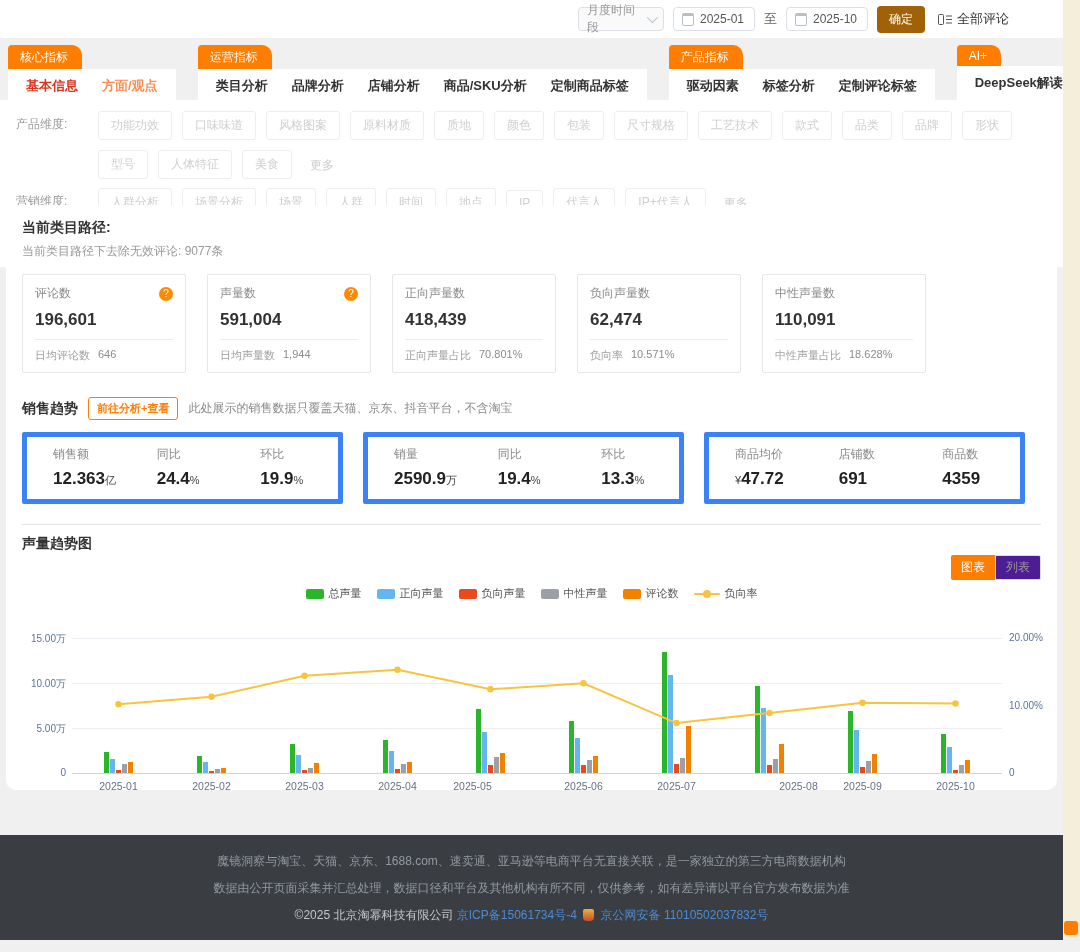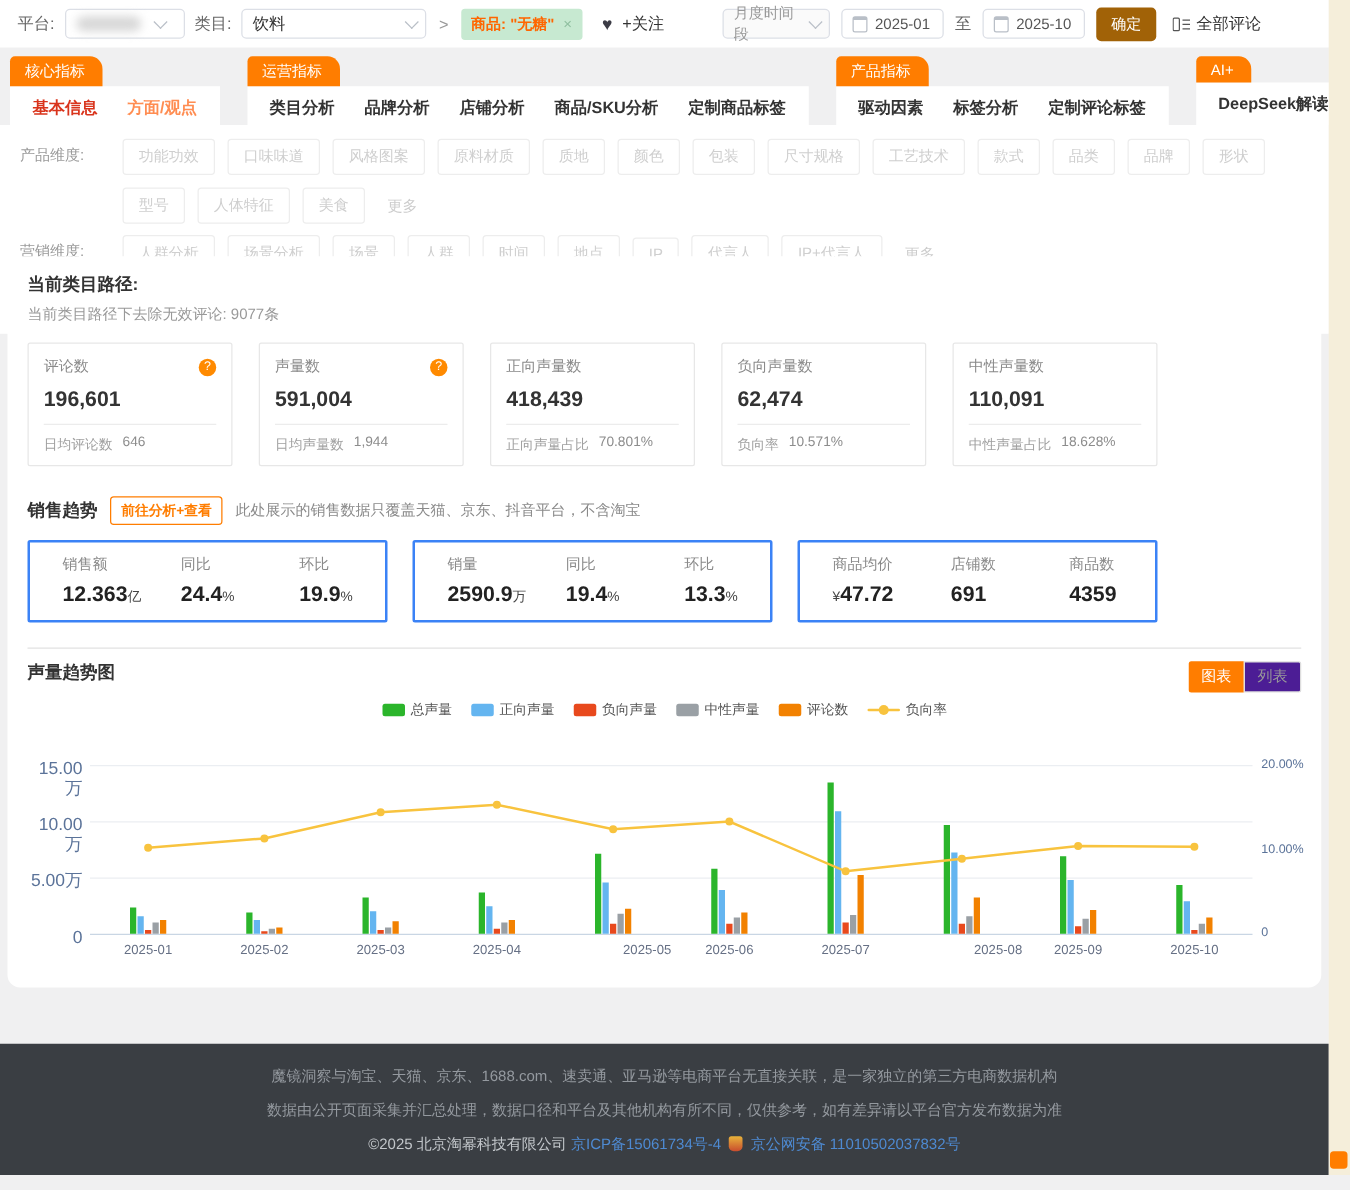--- a/index.html
+++ b/index.html
@@ -59,44 +59,44 @@
   .metric-divider{border-top:1px solid #ececec;margin-bottom:8px;}
   .metric-sub{font-size:11px;color:#a0a0a0;display:flex;gap:8px;}
   .metric-sub b{color:#8c8c8c;font-weight:400;}
 
   .sales-section{margin-top:24px;}
   .sales-head{display:flex;align-items:center;gap:10px;}
   .sales-title{font-weight:bold;font-size:14px;color:#333;}
   .sales-btn{border:1px solid #ff7d00;color:#ff7d00;background:#fff;font-size:11px;font-weight:700;padding:3px 8px;border-radius:3px;cursor:pointer;}
   .sales-note{font-size:12px;color:#8a8a8a;font-family:Liberation Mono, monospace;}
   .sales-row{display:flex;gap:20px;margin-top:12px;}
-  .sales-card{border:2px solid #3b82f6;border-radius:2px;display:flex;width:288px;padding:9px 0 10px;box-sizing:border-box;background:#fff;}
+  .sales-card{border:5px solid #3b82f6;border-radius:2px;display:flex;width:321px;padding:9px 0 10px;box-sizing:border-box;background:#fff;}
   .sales-col{flex:1;padding-left:26px;}
   .sc-label{font-size:12px;color:#8a8a8a;}
   .sc-value{font-size:17px;font-weight:700;color:#222;margin-top:6px;white-space:nowrap;}
   .sc-prefix,.sc-unit{font-size:11px;font-weight:400;color:#444;}
 
   .vol-section{margin-top:20px;border-top:1px solid #e2e2e2;padding-top:10px;}
   .vol-head{display:flex;justify-content:space-between;align-items:flex-start;}
   .vol-title{font-weight:bold;font-size:14px;color:#333;}
-  .toggle{display:flex;}
+  .toggle{display:flex;margin-top:20px;}
   .toggle-chart{background:#ff7d00;color:#fff;font-size:12px;padding:4px 10px;border-radius:2px 0 0 2px;cursor:pointer;}
   .toggle-list{border:1px solid #ddd;color:#999;font-size:12px;padding:3px 10px;background:#4c1d95;border-radius:0 2px 2px 0;cursor:pointer;}
 
   .legend{display:flex;justify-content:center;gap:15px;margin-top:6px;align-items:center;}
   .leg-item{display:flex;align-items:center;gap:5px;font-size:11px;color:#555;cursor:pointer;}
   .leg-swatch{width:18px;height:10px;border-radius:2px;}
   .leg-line-wrap{position:relative;width:26px;height:8px;}
   .leg-line{position:absolute;top:3px;left:0;width:26px;height:2px;border-radius:1px;}
   .leg-dot{position:absolute;top:0;left:9px;width:8px;height:8px;border-radius:50%;}
 
   #chart{position:relative;height:176px;margin-top:24px;}
   .gridline{position:absolute;height:1px;background:#ebeef2;}
   .baseline{position:absolute;height:1px;background:#c9d6e4;}
-  .ytick{position:absolute;font-size:14px;color:#5b7399;width:44px;text-align:right;}
+  .ytick{position:absolute;font-size:10px;color:#5b7399;width:44px;text-align:right;}
   .ytick-r{position:absolute;font-size:10px;color:#5b7399;text-align:left;}
   .bar{position:absolute;width:5px;}
   .xlabel{position:absolute;font-size:10.5px;color:#667085;text-align:center;}
   #chart svg{position:absolute;top:0;left:0;}
 
   
   .footer{position:absolute;top:835px;left:0;width:1063px;height:105px;background:#3a3e43;text-align:center;padding-top:13px;box-sizing:border-box;}
   .f-line{font-size:12px;line-height:27px;}
   .f-muted{color:#94999f;}
   .f-light{color:#c3c7cb;}
@@ -106,39 +106,20 @@
   
   .side-strip{position:absolute;top:0;right:0;width:17px;height:940px;background:#f5eeda;}
   .float-btn{position:absolute;top:921px;right:2px;width:14px;height:14px;background:#ff7d00;border-radius:3px;cursor:pointer;}
 </style>
 </head>
 <body>
 
 <div class="screen">
 
   <div class="topbar">
-    <div class="tb-left">
-      <span class="tb-label">平台:</span>
-      <div class="select platform-select">
-        <span class="blurblob"></span>
-        <span class="chev"></span>
-      </div>
-      <span class="tb-label">类目:</span>
-      <div class="select category-select">
-        <span>饮料</span>
-        <span class="chev"></span>
-      </div>
-      <span class="crumb">&gt;</span>
-      <div class="kw-tag">
-        <span class="kw-text">商品: "无糖"</span>
-        <span class="kw-close">×</span>
-      </div>
-      <span class="heart">♥</span>
-      <span class="follow">+关注</span>
-    </div>
     <div class="tb-right">
       <div class="select small" style="width:86px;justify-content:space-between;">
         <span>月度时间段</span>
         <span class="chev"></span>
       </div>
       <div class="date-input">
         <span class="cal"></span>
         <span>2025-01</span>
       </div>
       <span class="zhi">至</span>
@@ -415,21 +396,21 @@
           <div class="bar" style="left: 367px; bottom: 28px; height: 21.6px; background: rgb(100, 181, 240);"></div>
           <div class="bar" style="left: 373px; bottom: 28px; height: 4.05px; background: rgb(232, 73, 29);"></div>
           <div class="bar" style="left: 379px; bottom: 28px; height: 9px; background: rgb(154, 160, 165);"></div>
           <div class="bar" style="left: 385px; bottom: 28px; height: 10.8px; background: rgb(242, 129, 0);"></div>
           <div class="xlabel" style="left: 329px; width: 93px; top: 155px;">2025-04</div>
           <div class="bar" style="left: 454px; bottom: 28px; height: 63.9px; background: rgb(43, 181, 43);"></div>
           <div class="bar" style="left: 460px; bottom: 28px; height: 41.4px; background: rgb(100, 181, 240);"></div>
           <div class="bar" style="left: 466px; bottom: 28px; height: 8.1px; background: rgb(232, 73, 29);"></div>
           <div class="bar" style="left: 472px; bottom: 28px; height: 16.2px; background: rgb(154, 160, 165);"></div>
           <div class="bar" style="left: 478px; bottom: 28px; height: 19.8px; background: rgb(242, 129, 0);"></div>
-          <div class="xlabel" style="left: 422px; width: 93px; top: 155px; text-align: right;">2025-05</div>
+          <div class="xlabel" style="left: 404px; width: 93px; top: 155px;">2025-05</div>
           <div class="bar" style="left: 547px; bottom: 28px; height: 52.2px; background: rgb(43, 181, 43);"></div>
           <div class="bar" style="left: 553px; bottom: 28px; height: 35.1px; background: rgb(100, 181, 240);"></div>
           <div class="bar" style="left: 559px; bottom: 28px; height: 7.65px; background: rgb(232, 73, 29);"></div>
           <div class="bar" style="left: 565px; bottom: 28px; height: 13.5px; background: rgb(154, 160, 165);"></div>
           <div class="bar" style="left: 571px; bottom: 28px; height: 17.1px; background: rgb(242, 129, 0);"></div>
           <div class="xlabel" style="left: 515px; width: 93px; top: 155px;">2025-06</div>
           <div class="bar" style="left: 640px; bottom: 28px; height: 120.6px; background: rgb(43, 181, 43);"></div>
           <div class="bar" style="left: 646px; bottom: 28px; height: 98.1px; background: rgb(100, 181, 240);"></div>
           <div class="bar" style="left: 652px; bottom: 28px; height: 9px; background: rgb(232, 73, 29);"></div>
           <div class="bar" style="left: 658px; bottom: 28px; height: 15.3px; background: rgb(154, 160, 165);"></div>

